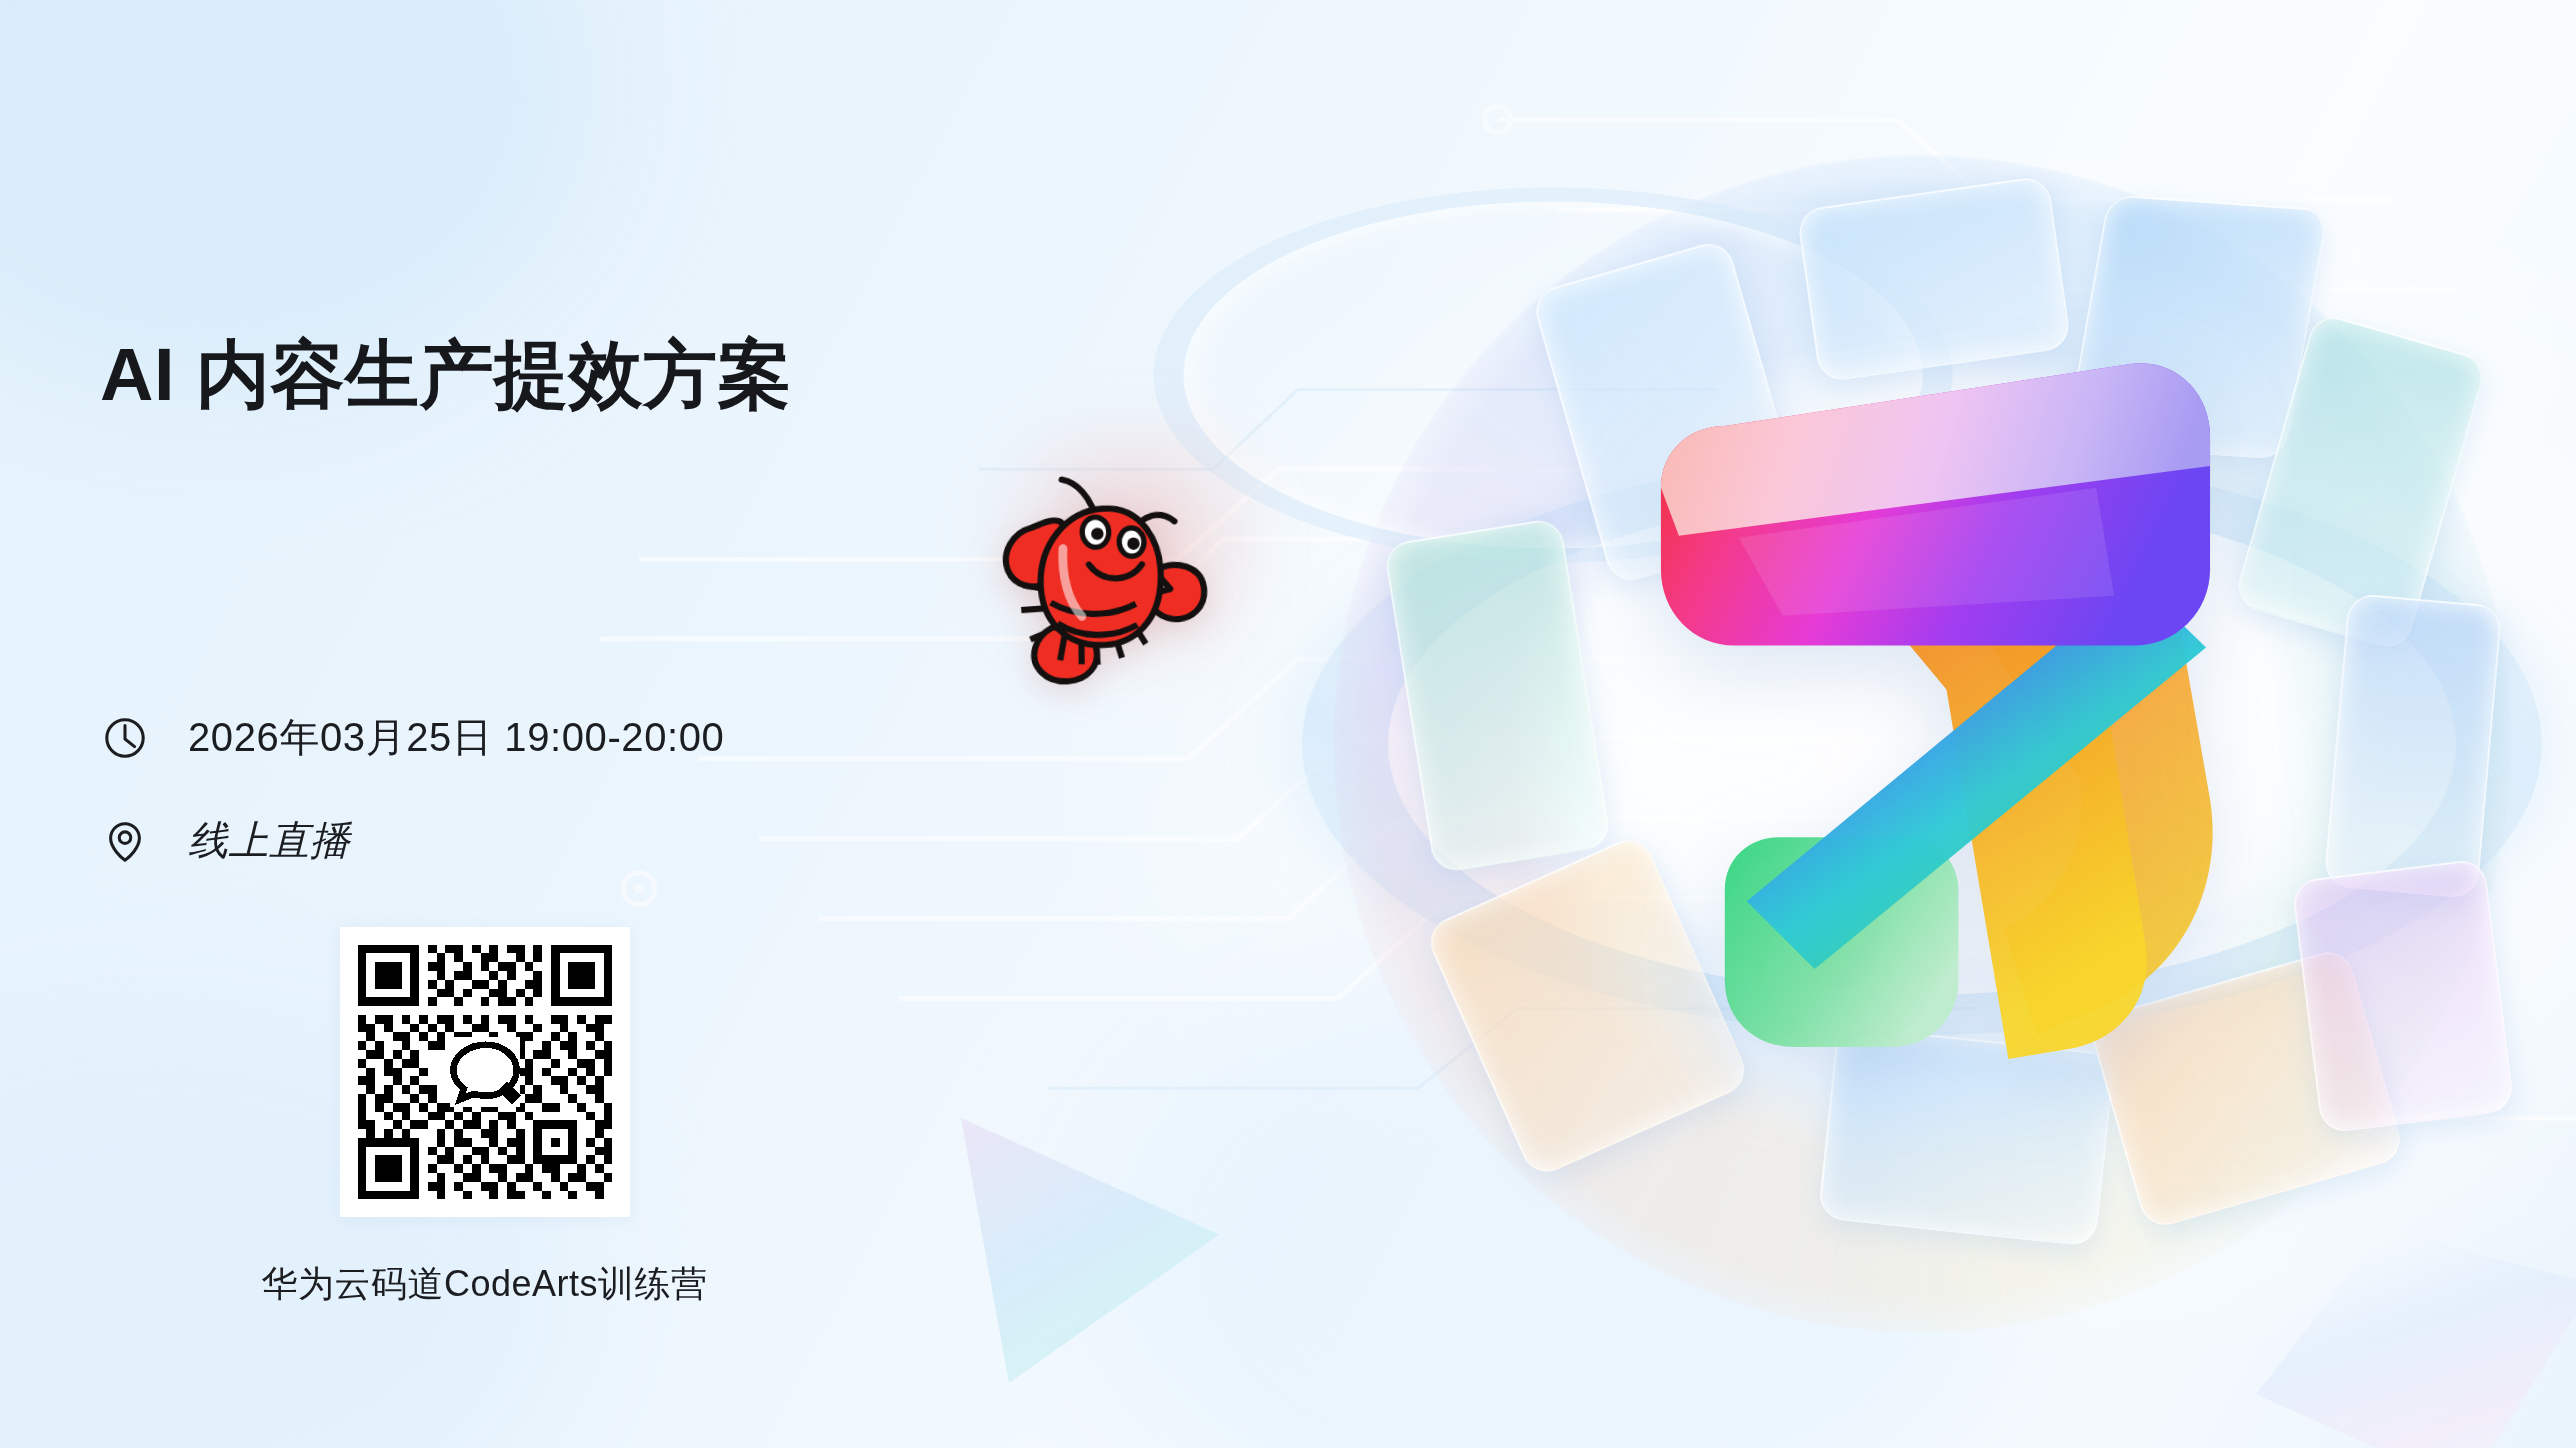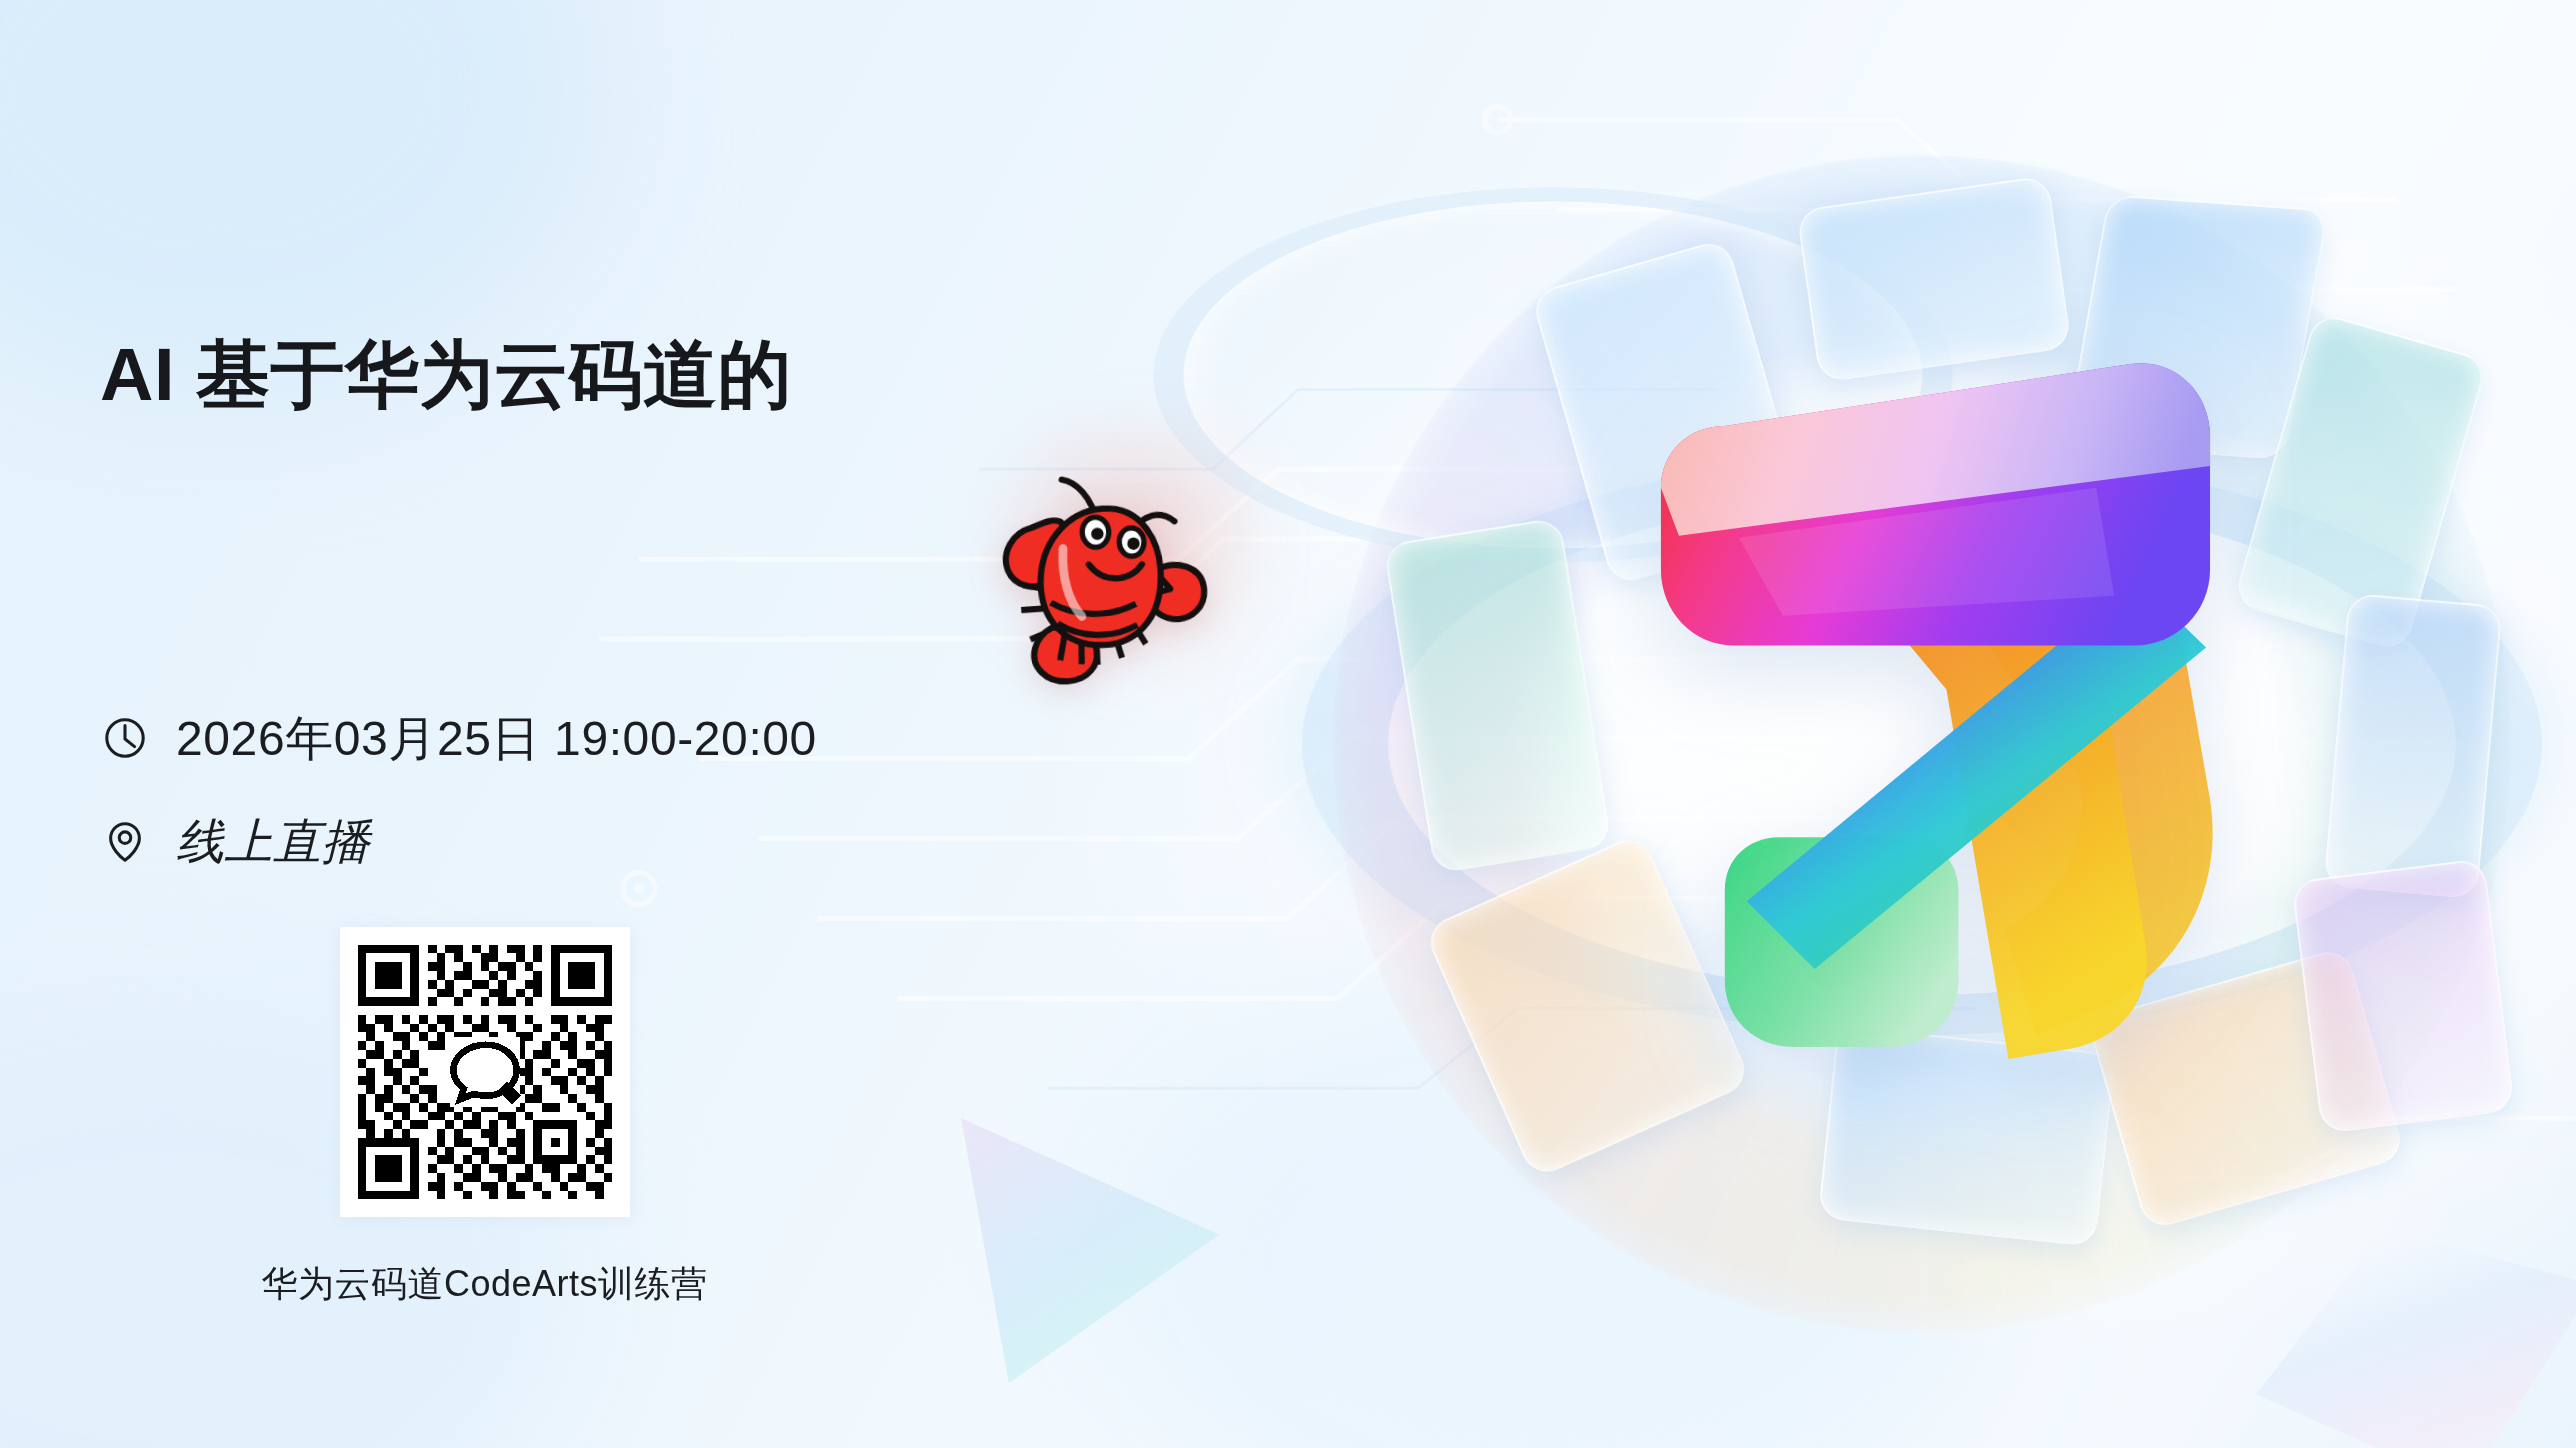--- a/index.html
+++ b/index.html
@@ -127,23 +127,24 @@
     font-weight: 700;
     line-height: 1.42;
     letter-spacing: 0.5px;
     white-space: nowrap;
   }
   .title .line2 { display:block; }
 
   .meta-row {
     position:absolute;
     display:flex;
-    gap: 28px;
+    align-items:center;
+    gap: 40px;
     color: #1b1d21;
-    font-size: 48px;
+    font-size: 40px;
     font-weight: 400;
     letter-spacing: 0.6px;
     white-space: nowrap;
   }
   #meta-datetime { left: 2px; top: 715px; }
   #meta-location { left: 2px; top: 818px; font-style: italic; }
   .meta-icon { width: 46px; height: 46px; flex: 0 0 46px; display:block; }
   .meta-text { line-height: 1; padding-bottom: 3px; }
 
   #qr-card {
@@ -340,21 +341,21 @@
     </g>
 
     <path d="M132 138 C146 160 176 162 192 142" fill="none" stroke="#14100f" stroke-width="7" stroke-linecap="round"></path>
 
     <path d="M104 118 C100 150 106 178 120 196" fill="none" stroke="#ffffff" stroke-width="10" stroke-linecap="round" opacity=".55"></path>
   </svg>
 
   <div id="content">
 
     <h1 class="title">
-      <span class="line2">AI 基于华为云码道的</span>
+      <span class="line2">AI 内容生产提效方案</span>
     </h1>
 
     <div class="meta-row" id="meta-datetime">
       <svg class="meta-icon" viewBox="0 0 48 48">
         <circle cx="24" cy="24" r="19" fill="none" stroke="#1b1d21" stroke-width="3.2"></circle>
         <path d="M24 11 L24 25 L34 33" fill="none" stroke="#1b1d21" stroke-width="3.2" stroke-linecap="round" stroke-linejoin="round"></path>
       </svg>
       <span class="meta-text">2026年03月25日  19:00-20:00</span>
     </div>
 

